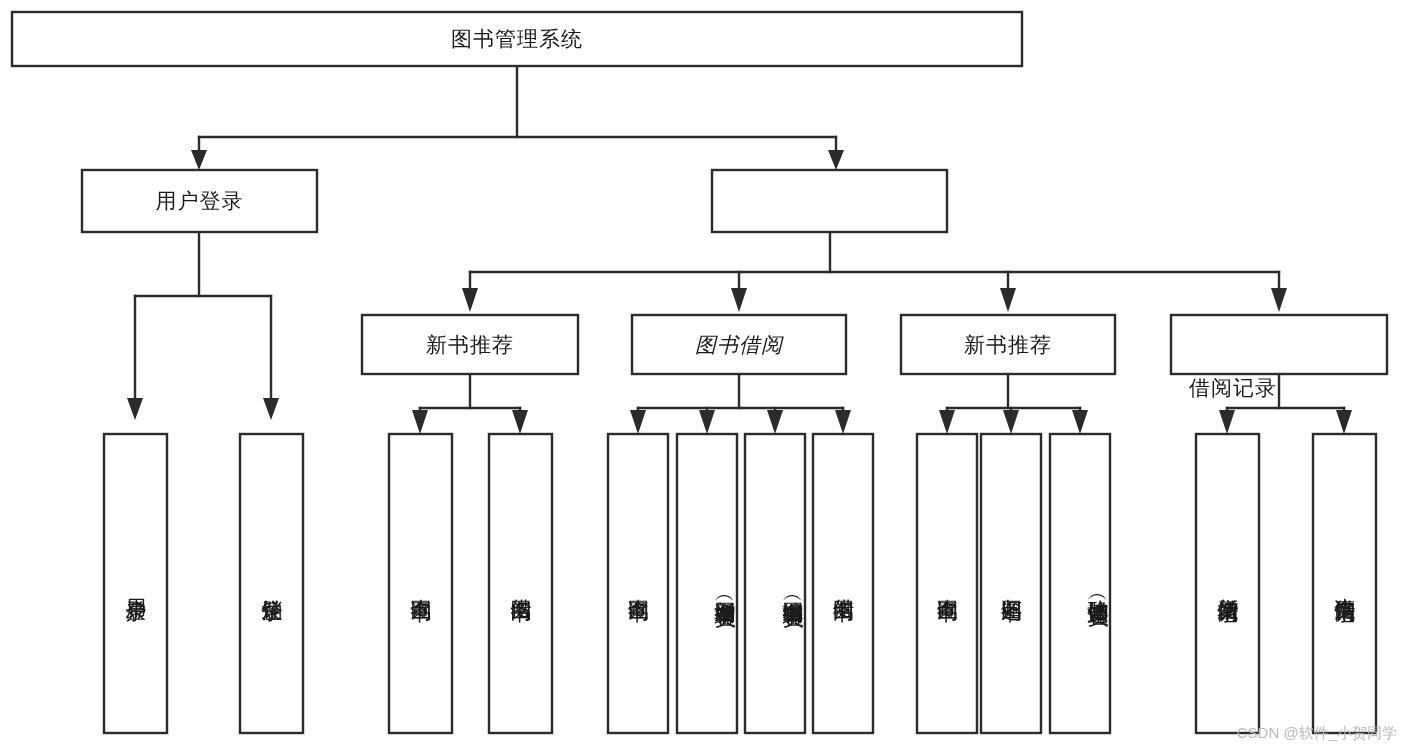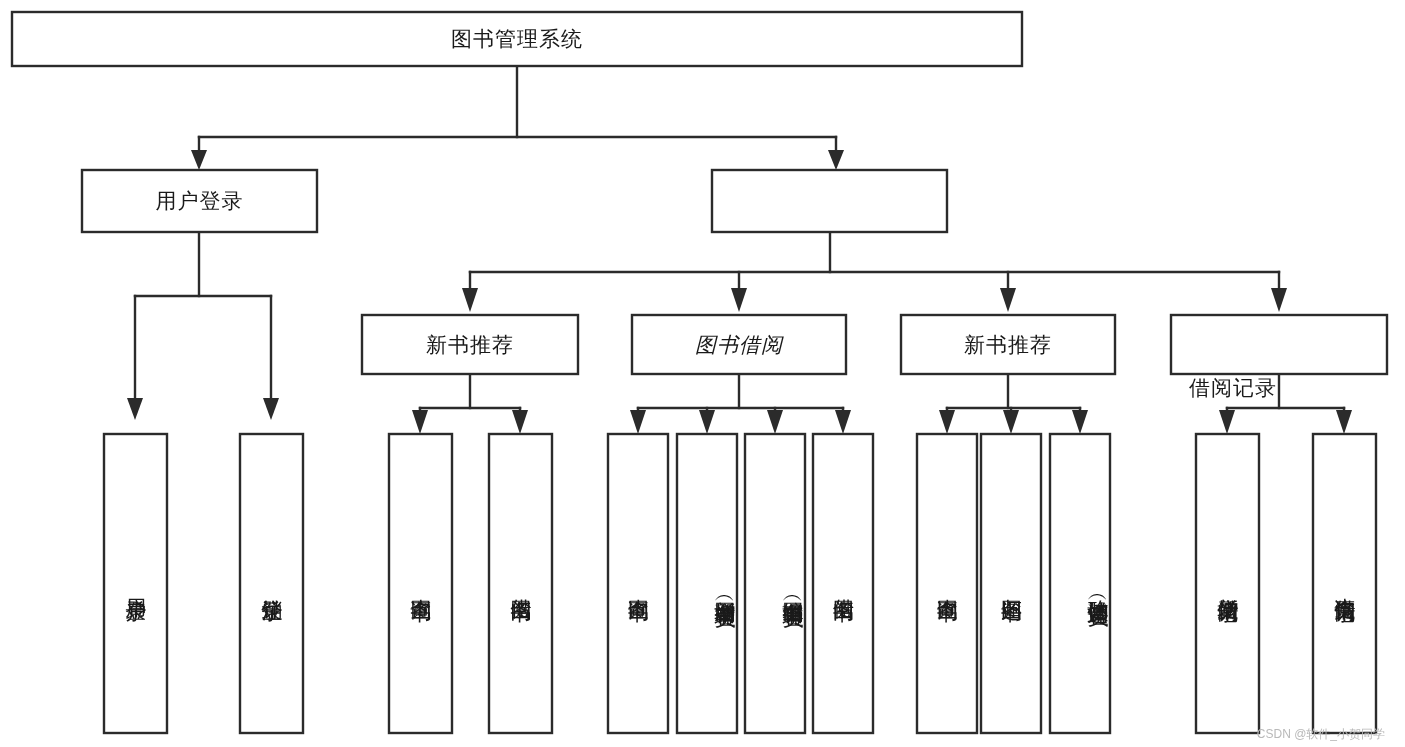--- a/index.html
+++ b/index.html
@@ -34,24 +34,24 @@
     align-items:center;
     justify-content:center;
     font-size:21px;
     color:#1a1a1a;
     letter-spacing:1px;
     pointer-events:none;
     border-radius:17px;
   }
   .watermark{
     position:absolute;
-    right:20px;
+    right:8px;
     bottom:4px;
     font-family:"Liberation Sans","DejaVu Sans",sans-serif;
-    font-size:12px;
+    font-size:15px;
     color:#b9b9b9;
     white-space:nowrap;
     user-select:none;
   }
 </style>
 </head>
 <body>
 
 <div id="diagram-root">
 

